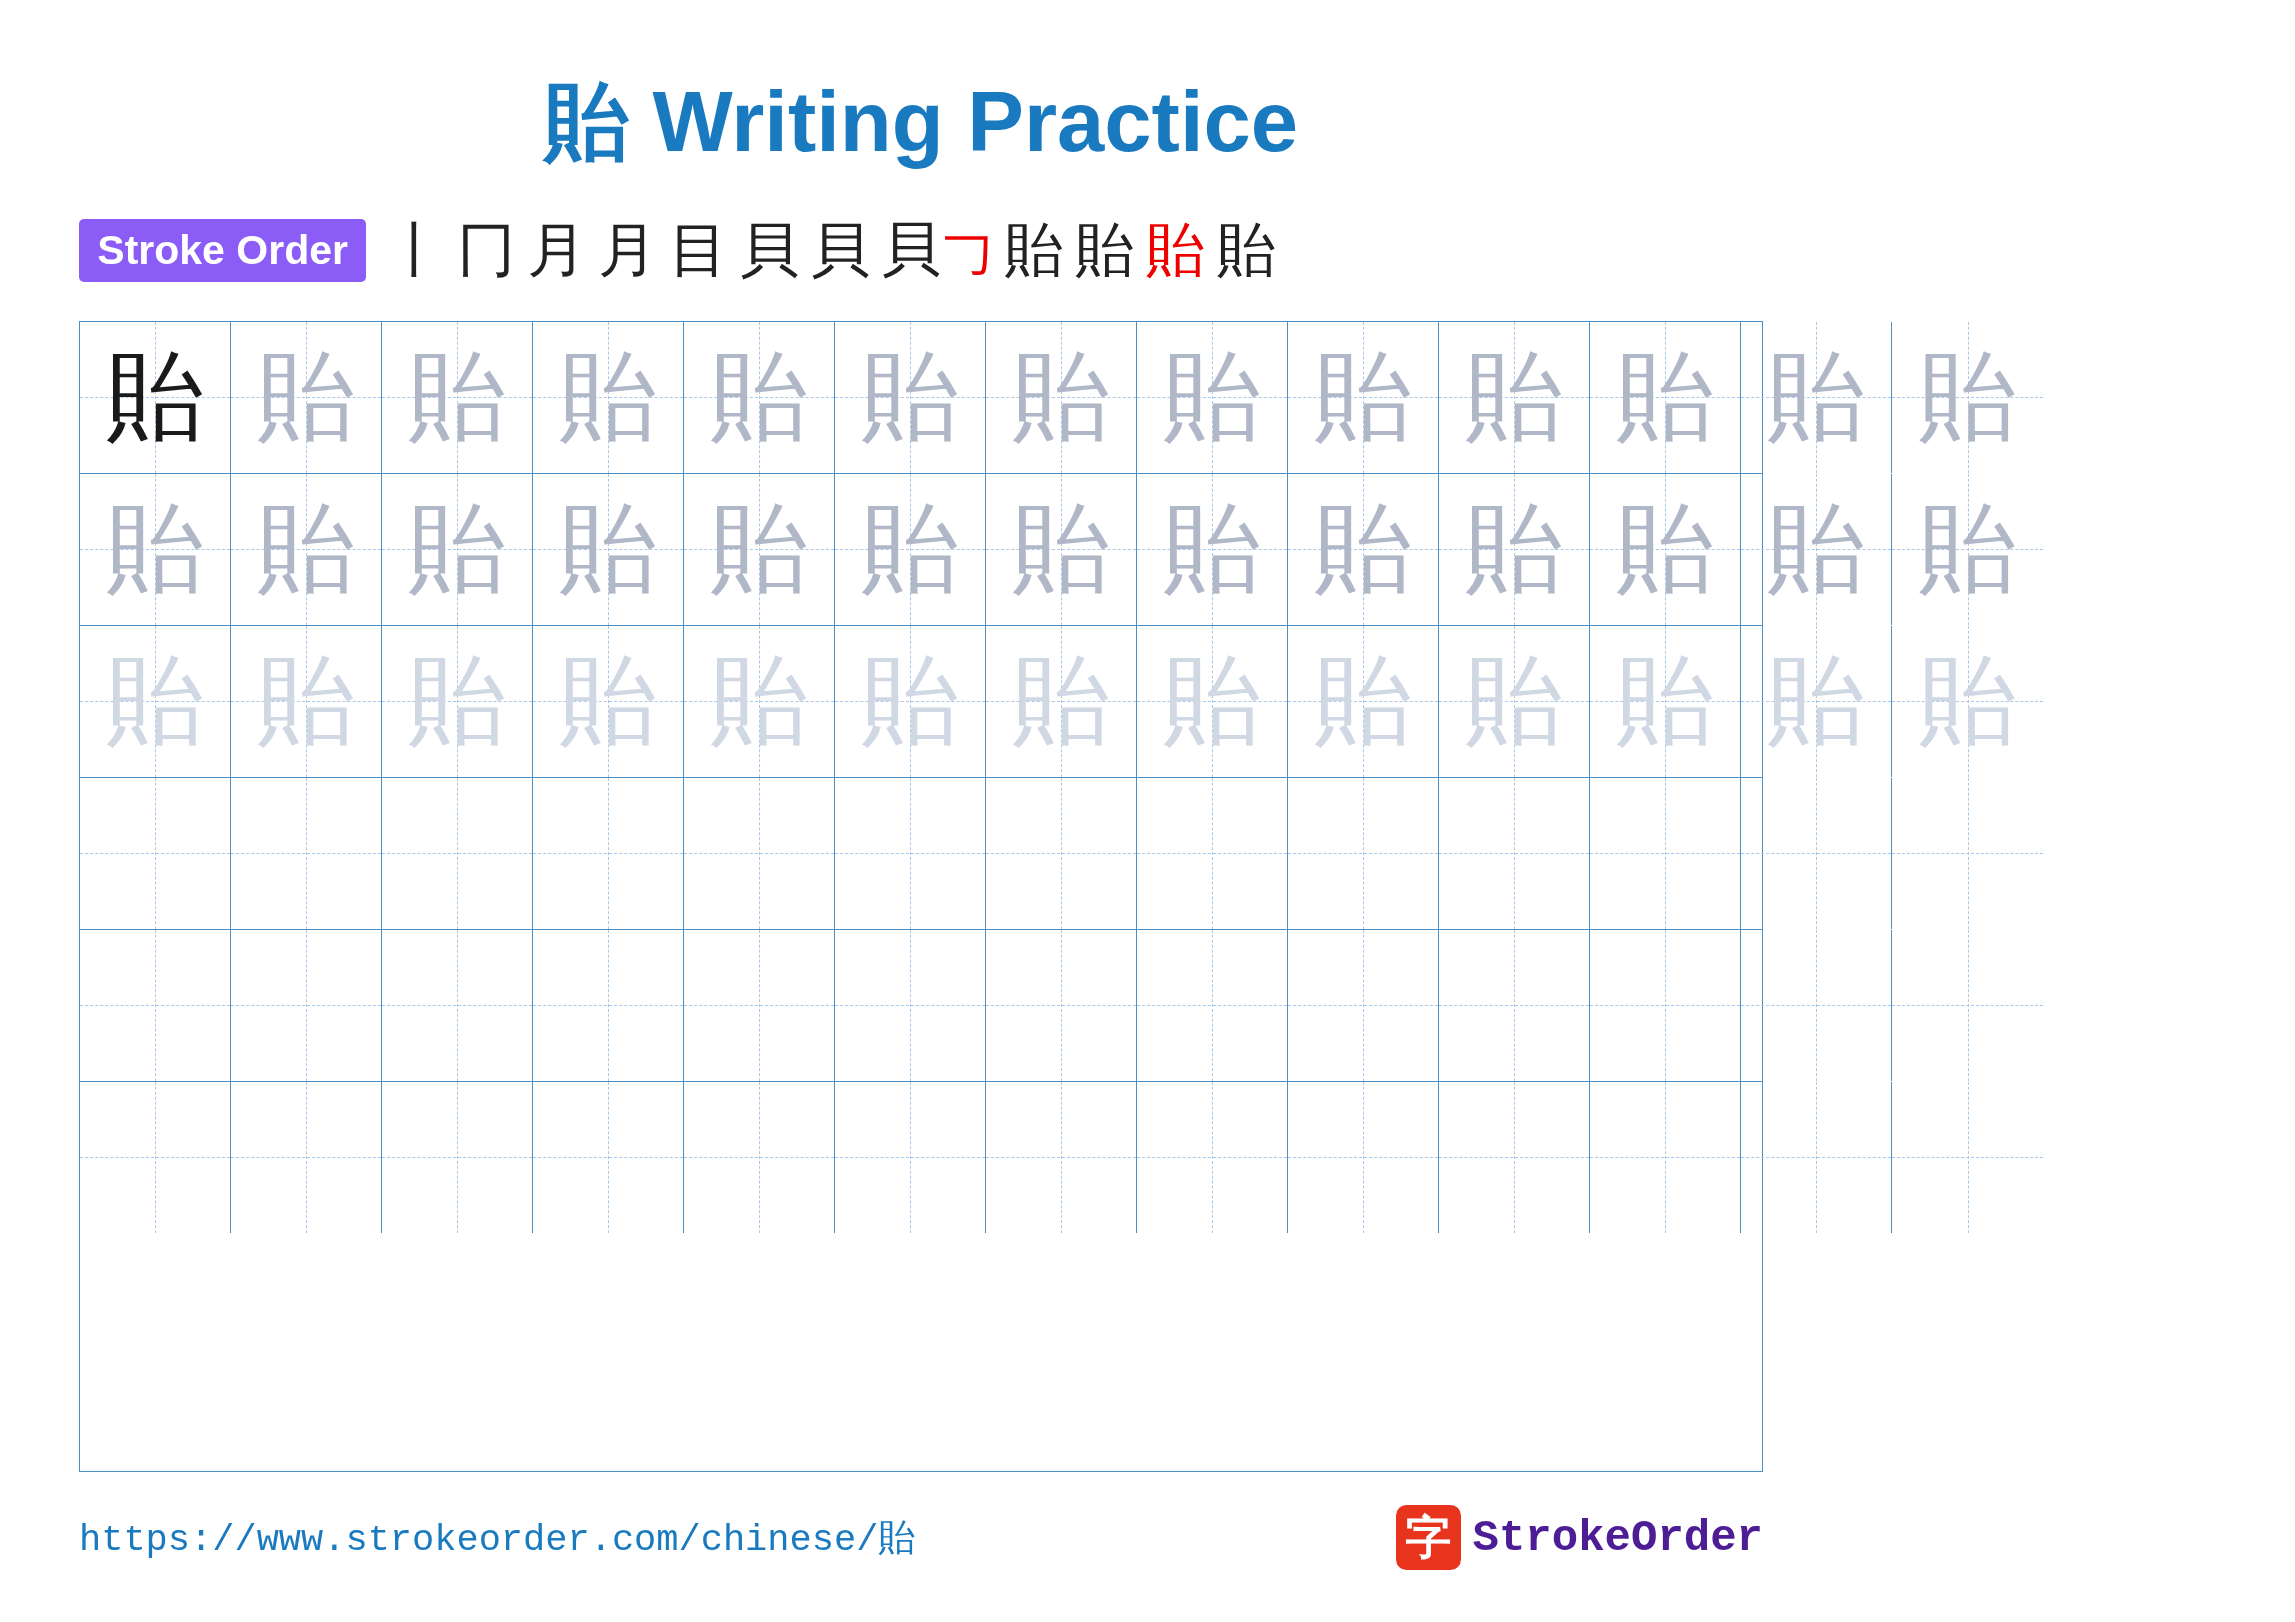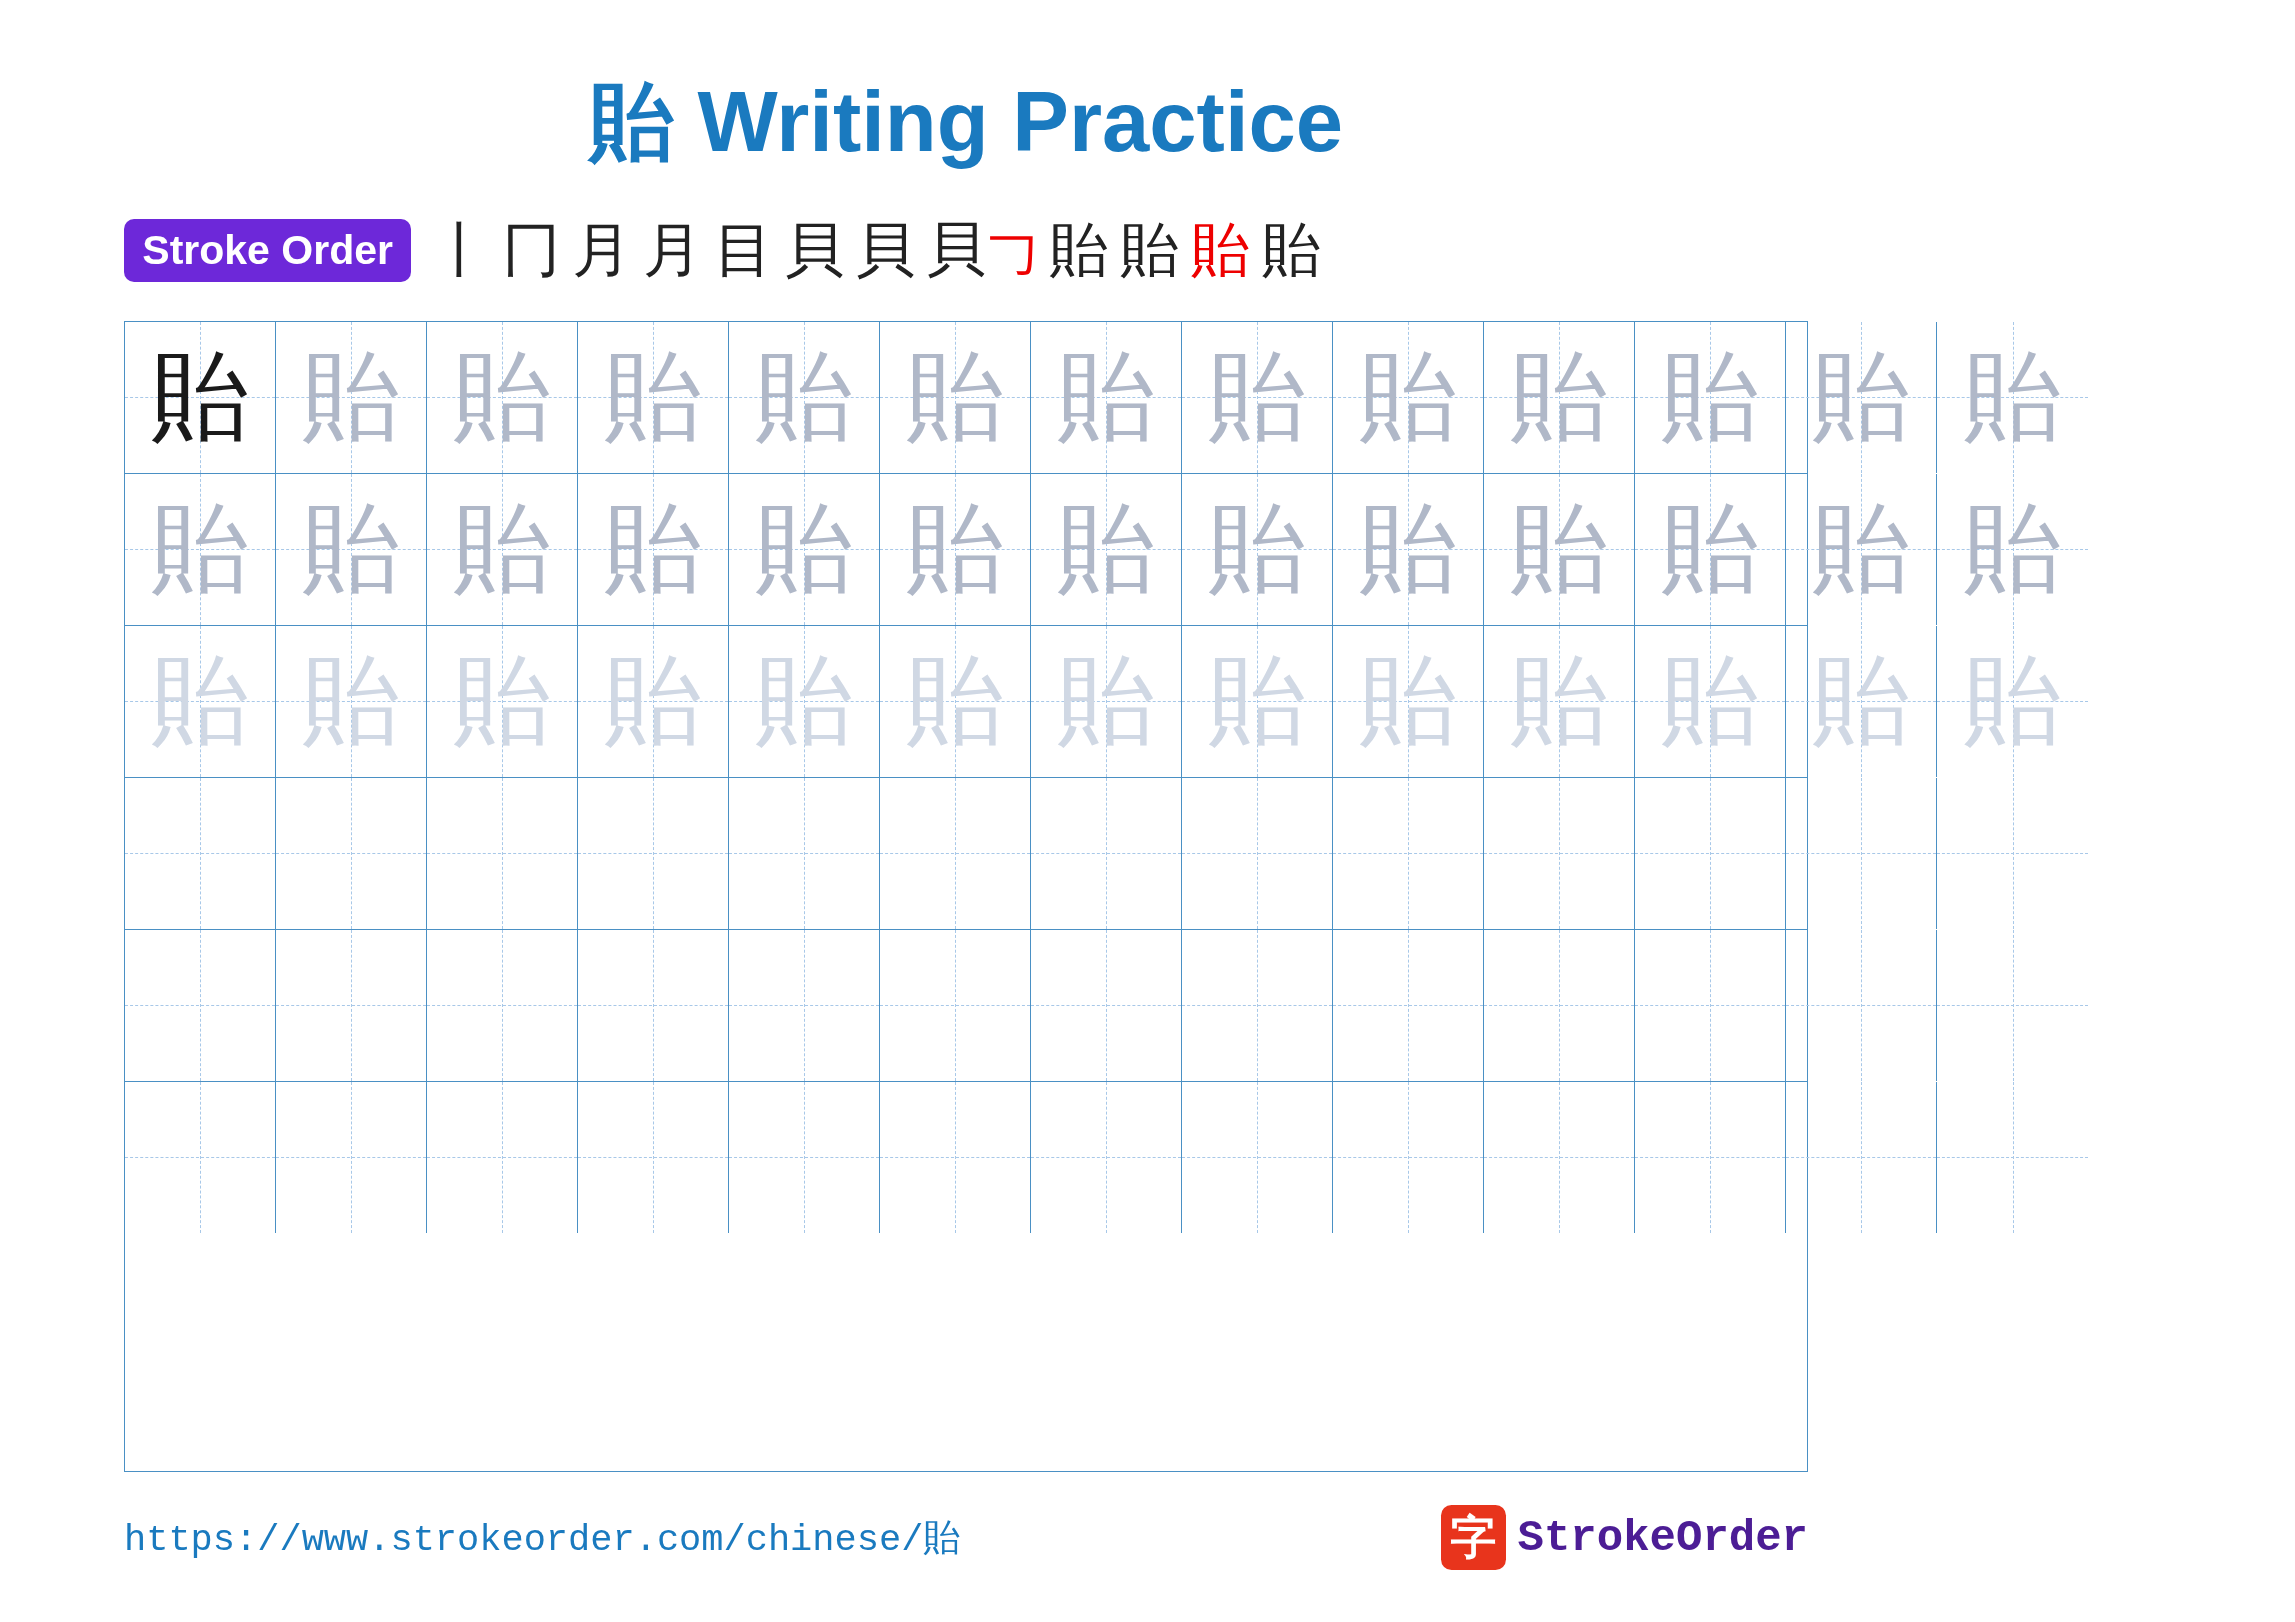--- a/index.html
+++ b/index.html
@@ -13,47 +13,46 @@
     }
 
     .page {
       width: 1842px;
       height: 1622px;
       background: #fff;
       padding: 52px 79px;
       display: flex;
       flex-direction: column;
       align-items: center;
-      margin-left: 45px;
     }
 
     .title {
       font-size: 85px;
       color: #1a7abf;
       font-weight: bold;
       margin-bottom: 39px;
       margin-top: 13px;
       text-align: center;
     }
 
     .stroke-order-row {
       display: flex;
       align-items: center;
       width: 100%;
       margin-bottom: 39px;
       gap: 19.6px;
     }
 
     .stroke-order-badge {
-      background: #6d28d9;
+      background: #8b5cf6;
       color: white;
       font-size: 41px;
       font-weight: bold;
       padding: 7.9px 18.3px;
-      border-radius: 10px;
+      border-radius: 5px;
       white-space: nowrap;
       flex-shrink: 0;
     }
 
     .stroke-chars {
       display: flex;
       align-items: center;
       gap: 11.8px;
       flex-wrap: nowrap;
     }

